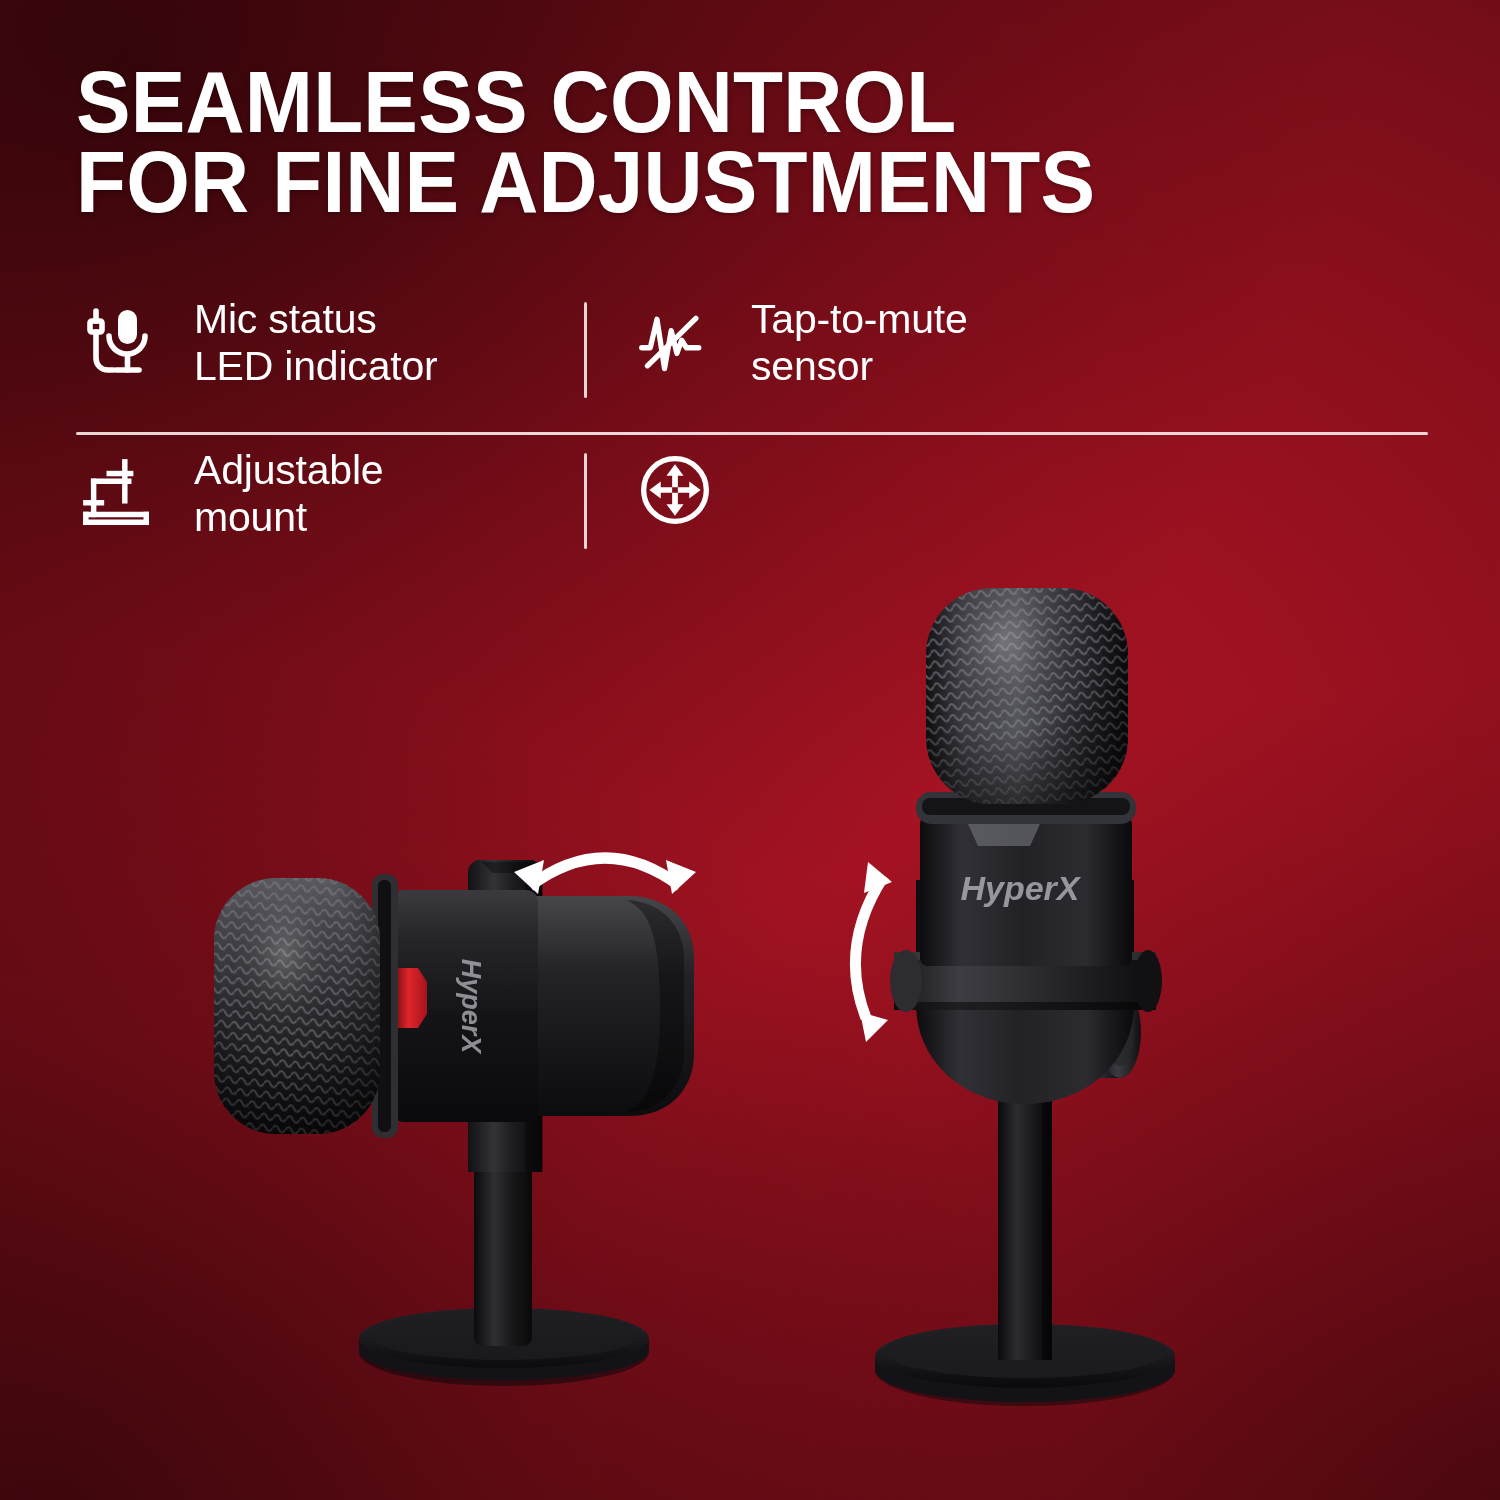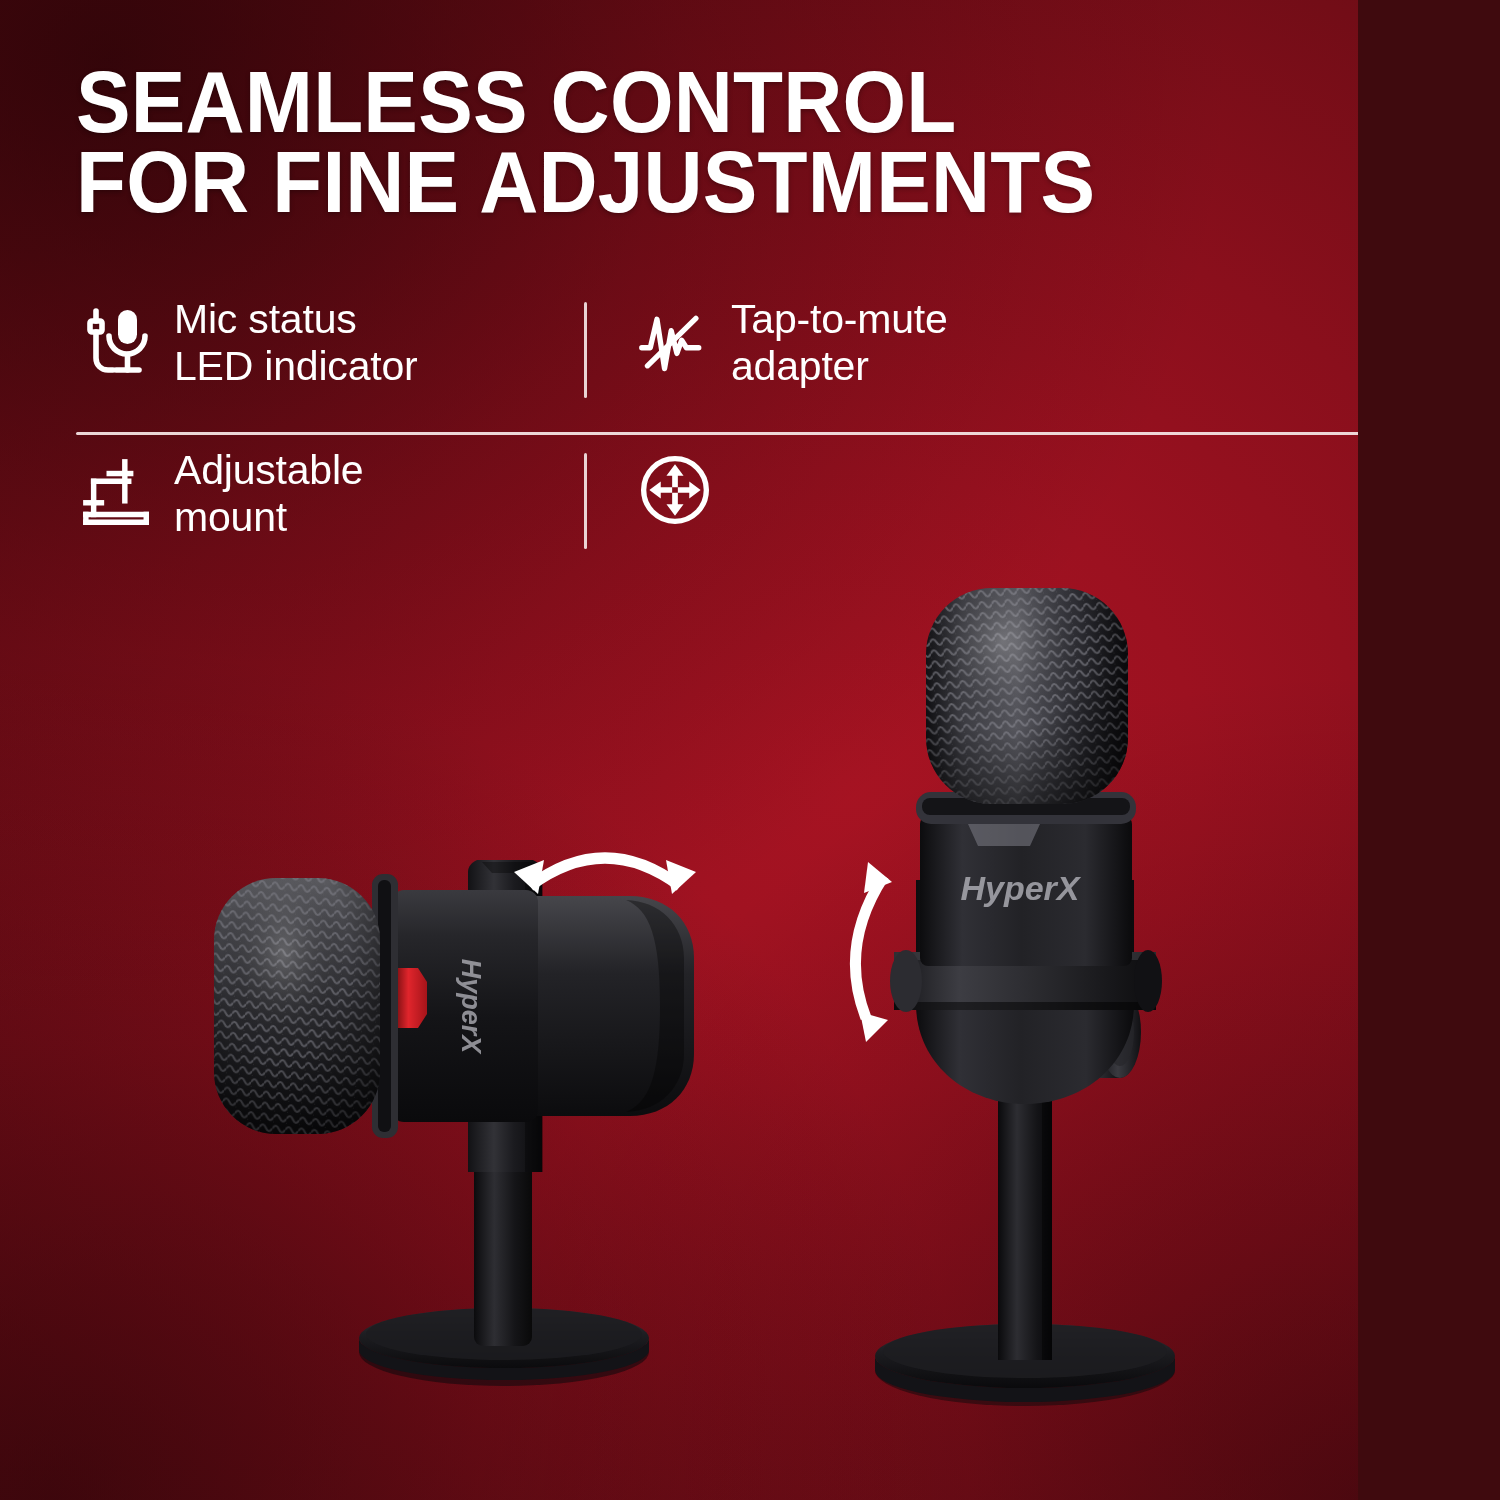--- a/index.html
+++ b/index.html
@@ -1,18 +1,18 @@
 <!DOCTYPE html>
 <html><head>
 <meta charset="utf-8">
 <style>
   html,body{margin:0;padding:0;background:#3f0a0e;}
   *{box-sizing:border-box;}
   #stage{
-    position:relative;width:1358px;height:1500px;overflow:hidden;
+    position:relative;width:1500px;height:1500px;overflow:hidden;
     font-family:"Liberation Sans","DejaVu Sans",sans-serif;
     background:
       radial-gradient(120% 95% at 62% 52%, #a61322 0%, #9c1120 22%, #8a0f1c 42%, #730d17 62%, #5e0b13 80%, #4b080f 100%);
   }
   #stage:after{
     content:"";position:absolute;inset:0;pointer-events:none;
     background:
       radial-gradient(150% 120% at 8% 4%, rgba(30,2,5,.72) 0%, rgba(30,2,5,.30) 28%, rgba(0,0,0,0) 55%),
       radial-gradient(130% 110% at 4% 100%, rgba(25,2,5,.55) 0%, rgba(0,0,0,0) 52%),
       radial-gradient(130% 110% at 100% 100%, rgba(25,2,5,.45) 0%, rgba(0,0,0,0) 50%);
@@ -22,21 +22,21 @@
   #headline{position:absolute;left:76px;top:62px;width:1340px;z-index:6;}
   .hl-line{
     color:#fff;font-weight:700;font-size:88px;line-height:80px;letter-spacing:.2px;
     transform:scaleX(.93);transform-origin:left center;white-space:nowrap;
     text-shadow:0 2px 6px rgba(0,0,0,.30);
   }
 
   
   #features{position:absolute;left:76px;top:296px;width:1352px;z-index:6;}
   .feat-row{display:flex;align-items:flex-start;height:130px;}
-  .feat-cell{display:flex;align-items:center;gap:18px;}
+  .feat-cell{display:flex;align-items:center;gap:38px;}
   .feat-cell.c1{width:508px;padding-left:4px;}
   .feat-cell.c2{width:auto;padding-left:50px;}
   .vdiv{width:3px;height:96px;background:#f0dede;margin-top:6px;border-radius:2px;opacity:.95;}
   .hdiv{width:100%;height:3px;background:#f3e2e2;border-radius:2px;margin:6px 0 12px 0;opacity:.95;}
   .feat-icon{width:76px;height:86px;flex:0 0 76px;display:flex;align-items:center;justify-content:center;}
   .feat-text{color:#fff;font-size:41px;line-height:47px;font-weight:400;letter-spacing:-.2px;white-space:pre-line;}
 
   
   #product{position:absolute;inset:0;z-index:4;}
   .mic-wrap{position:absolute;}
@@ -79,21 +79,21 @@
       </div>
       <div class="vdiv"></div>
       <div class="feat-cell c2">
         <span class="feat-icon">
           <svg width="80" height="80" viewBox="0 0 80 80" fill="none" stroke="#fff" stroke-width="5.6" stroke-linecap="round" stroke-linejoin="round">
             <path d="M5 45h9l7-30 8 52 7-40 6 24 5-14 5 8h13"></path>
             <path d="M11 64 62 14"></path>
           </svg>
         </span>
         <span class="feat-text">Tap-to-mute
-adapter</span>
+sensor</span>
       </div>
     </div>
 
     <div class="hdiv"></div>
 
     <div class="feat-row">
       <div class="feat-cell c1">
         <span class="feat-icon">
           <svg width="78" height="78" viewBox="0 0 78 78" fill="none" stroke="#fff" stroke-width="5.6" stroke-linecap="square" stroke-linejoin="miter">
             <path d="M46 6v40"></path>

